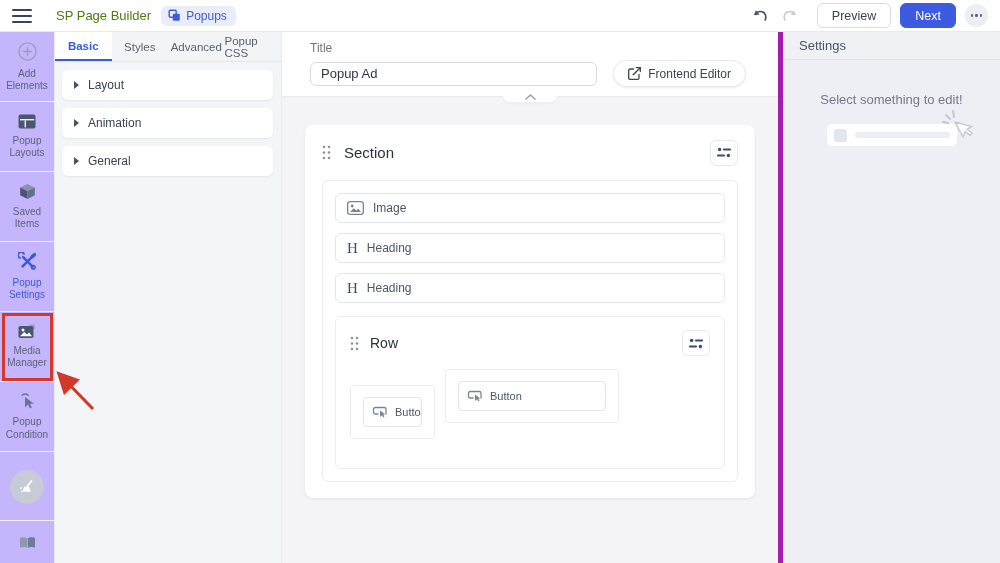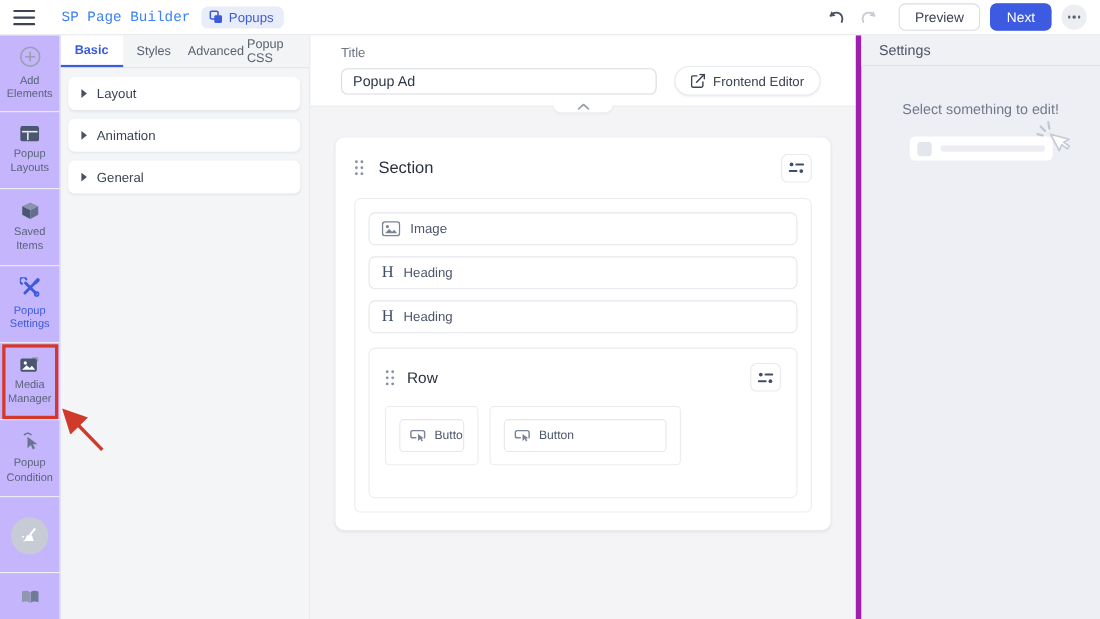--- a/index.html
+++ b/index.html
@@ -4,21 +4,21 @@
 <style>
   * { box-sizing: border-box; margin: 0; padding: 0; }
   html,body { width:1000px; height:563px; overflow:hidden; }
   body { font-family:"Liberation Sans", sans-serif; background:#fff; position:relative; color:#2d3748; }
 
   
   .topbar { position:absolute; top:0; left:0; right:0; height:32px; background:#fff;
             border-bottom:1px solid #e8eaed; display:flex; align-items:center; padding:0 12px; z-index:6; }
   .hamburger { width:20px; height:14px; display:flex; flex-direction:column; justify-content:space-between; cursor:pointer; }
   .hamburger span { display:block; height:2px; background:#3c4352; border-radius:1px; }
-  .app-title { font-size:13px; color:#3b82f6; margin-left:24px;font-family:Liberation Mono, monospace; }
+  .app-title { font-size:13px; color:#4d7c0f; margin-left:24px; }
   .badge { display:inline-flex; align-items:center; gap:5px; background:#e9edf9; color:#3b5bdb;
            border-radius:6px; padding:3px 9px 3px 7px; font-size:12px; margin-left:10px; cursor:pointer; }
   .topbar-right { margin-left:auto; display:flex; align-items:center; gap:9px; }
   .undo-redo { display:flex; align-items:center; gap:12px; margin-right:10px; }
   .icon-btn { cursor:pointer; display:flex; align-items:center; }
   .btn { font-size:12.5px; border-radius:6px; height:25px; display:flex; align-items:center;
          padding:0 14px; cursor:pointer; white-space:nowrap; }
   .btn-outline { background:#fff; border:1px solid #d9dce2; color:#3c4352; }
   .btn-primary { background:#3d5be0; border:1px solid #3d5be0; color:#fff; }
   .dots-btn { width:23px; height:23px; border-radius:50%; background:#eceef1; display:flex;
@@ -82,21 +82,21 @@
   .section-inner { border:1px solid #eaecef; border-radius:6px; padding:12px; }
   .el-row { height:30px; border:1px solid #e5e7eb; border-radius:6px; background:#fff; display:flex;
             align-items:center; gap:9px; padding:0 11px; margin-bottom:10px; font-size:12px;
             color:#4c566b; cursor:pointer; }
   .h-glyph { font-family:"Liberation Serif", serif; font-size:15px; color:#3e4d6b; line-height:1; }
   .row-card { border:1px solid #eaecef; border-radius:6px; background:#fff; padding:0 14px 29px; margin-top:13px; }
   .row-header { height:52px; display:flex; align-items:center; gap:11px; }
   .cols { display:flex; gap:10px; }
   .col { border:1px solid #eaecef; border-radius:4px; height:54px; display:flex; align-items:center;
          padding:0 12px; }
-  .col1 { width:85px; }
+  .col1 { width:85px;margin-top:16px; }
   .col2 { width:174px; }
   .btn-el { border:1px solid #e5e7eb; border-radius:4px; height:30px; display:flex; align-items:center;
             gap:7px; padding:0 8px; font-size:11px; color:#4c566b; flex:1; min-width:0; overflow:hidden;
             white-space:nowrap; cursor:pointer; }
 
   
   .settings { position:absolute; top:32px; right:0; width:222px; bottom:0; background:#edeff4;
               border-left:5px solid #a21caf; z-index:5; }
   .settings-header { height:28px; background:#eff1f4; border-bottom:1px solid #dfe2e8; display:flex;
                      align-items:center; padding:0 16px; font-size:13px; color:#4c5565; }

